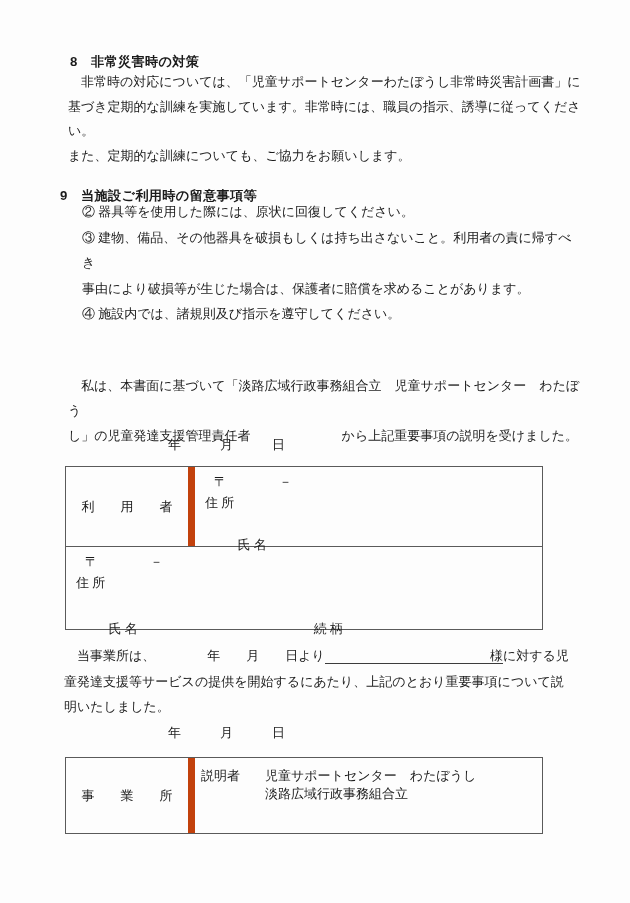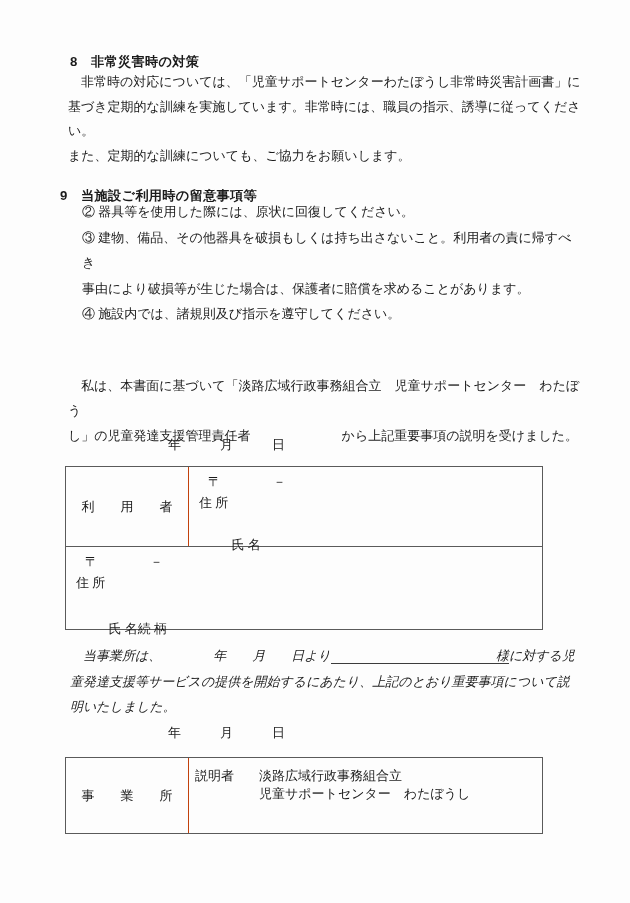--- a/index.html
+++ b/index.html
@@ -16,29 +16,29 @@
     font-weight:700;font-size:13.2px;line-height:16px;letter-spacing:.3px;
   }
   .preline{white-space:pre-line;}
   .bodytext{width:520px;line-height:24.5px;}
   .items div{line-height:25.5px;}
   .dateline{line-height:16px;margin-left:13px;}
   .dtable{position:absolute;left:65px;width:476px;border:1px solid #5a5a5a;background:transparent;}
   .drow{display:flex;}
   .drow + .drow{border-top:1px solid #5a5a5a;}
   .cell-label{
-    width:122px;flex:0 0 122px;border-right:1px solid #c2410c;
+    width:122px;flex:0 0 122px;border-right:7px solid #c2410c;
     display:flex;align-items:center;justify-content:center;
     text-align:center;line-height:17px;white-space:pre-line;
   }
   .cell-body{flex:1;padding:4px 0 0 10px;}
   .sline{line-height:21px;white-space:pre;}
   .postal{padding-left:9px;}
   .mt4{margin-top:4px;}
-  .rel{}
+  .rel{margin-left:176px;}
   .office-body{flex:1;display:flex;align-items:flex-start;padding:9px 0 0 6px;line-height:17.5px;}
   .explainer{flex:0 0 64px;white-space:pre;}
   .org div{line-height:17.5px;white-space:pre;}
   .statement{width:509px;line-height:25.5px;}
   .u{border-bottom:1px solid #3c3c3c;}
   .blank{display:inline-block;width:165px;height:1em;vertical-align:baseline;}
 </style>
 </head>
 <body>
 
@@ -77,31 +77,31 @@
       <div class="cell-body">
         <div class="sline postal">〒　　　　－</div>
         <div class="sline">住 所</div>
         <div class="sline mt4">
           <span>氏 名</span><span class="rel">続 柄</span>
         </div>
       </div>
     </div>
   </div>
 
-  <div class="abs statement" style="left:70px;top:643px;font-style:italic;">
+  <div class="abs statement" style="left:64px;top:643px;">
     <span>　当事業所は、　　　　年　　月　　日より</span><span class="u"><span class="blank"></span><span>様</span></span><span>に対する児童発達支援等サービスの提供を開始するにあたり、上記のとおり重要事項について説明いたしました。</span>
   </div>
   <div class="abs dateline" style="left:155px;top:725px;">年　　　月　　　日</div>
 
   <div class="dtable" style="top:757px;">
     <div class="drow" style="height:75px;">
       <div class="cell-label">事　　業　　所</div>
       <div class="office-body">
         <span class="explainer">説明者</span>
         <div class="org">
+          <div>児童サポートセンター　わたぼうし</div>
           <div>淡路広域行政事務組合立</div>
-          <div>児童サポートセンター　わたぼうし</div>
         </div>
       </div>
     </div>
   </div>
 
 </div>
 
 </body></html>

